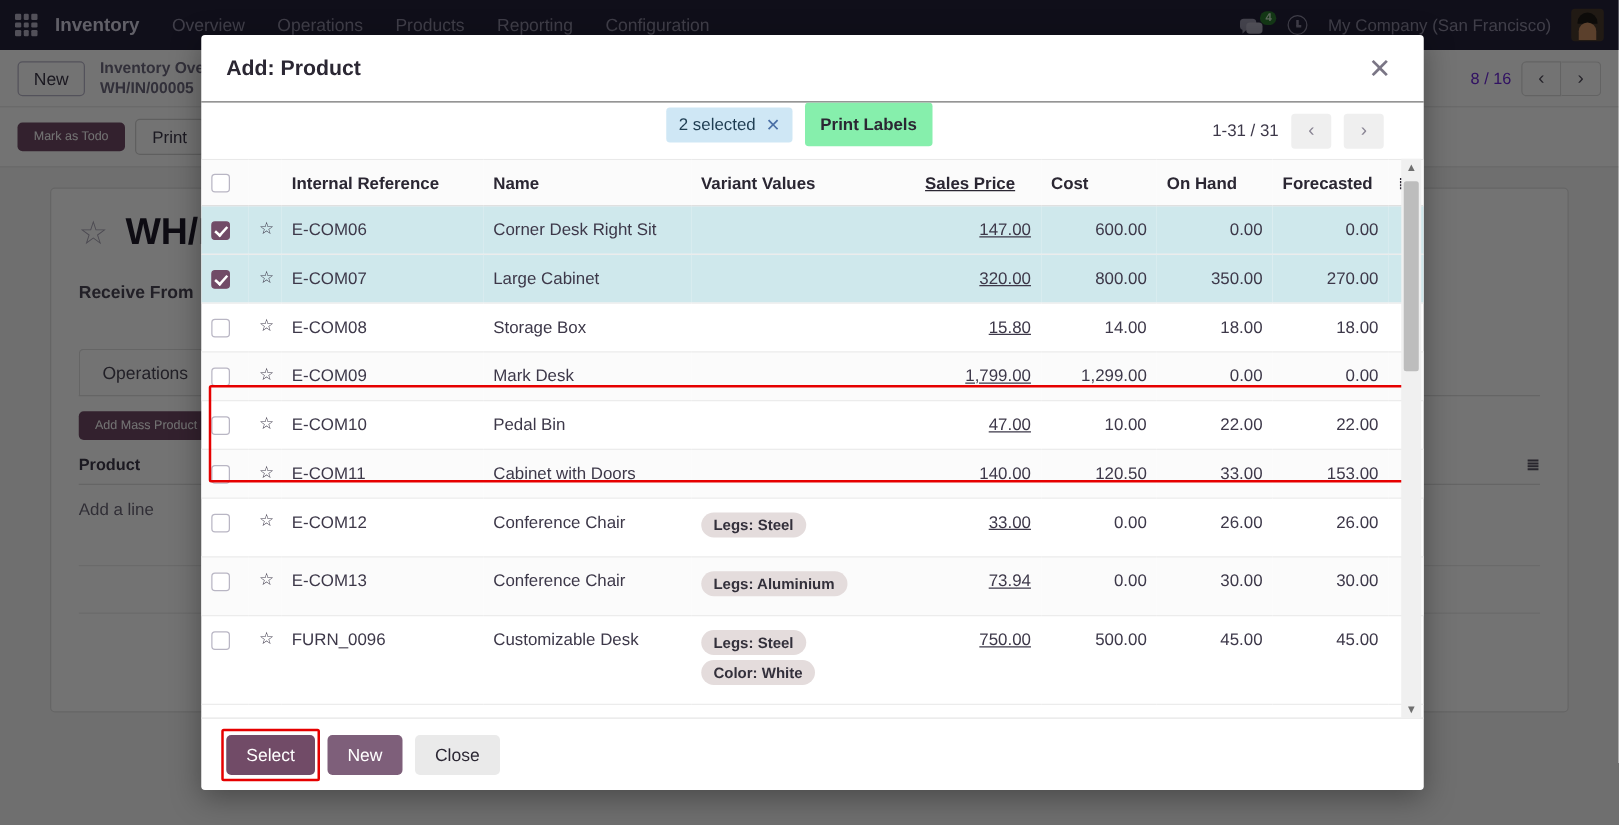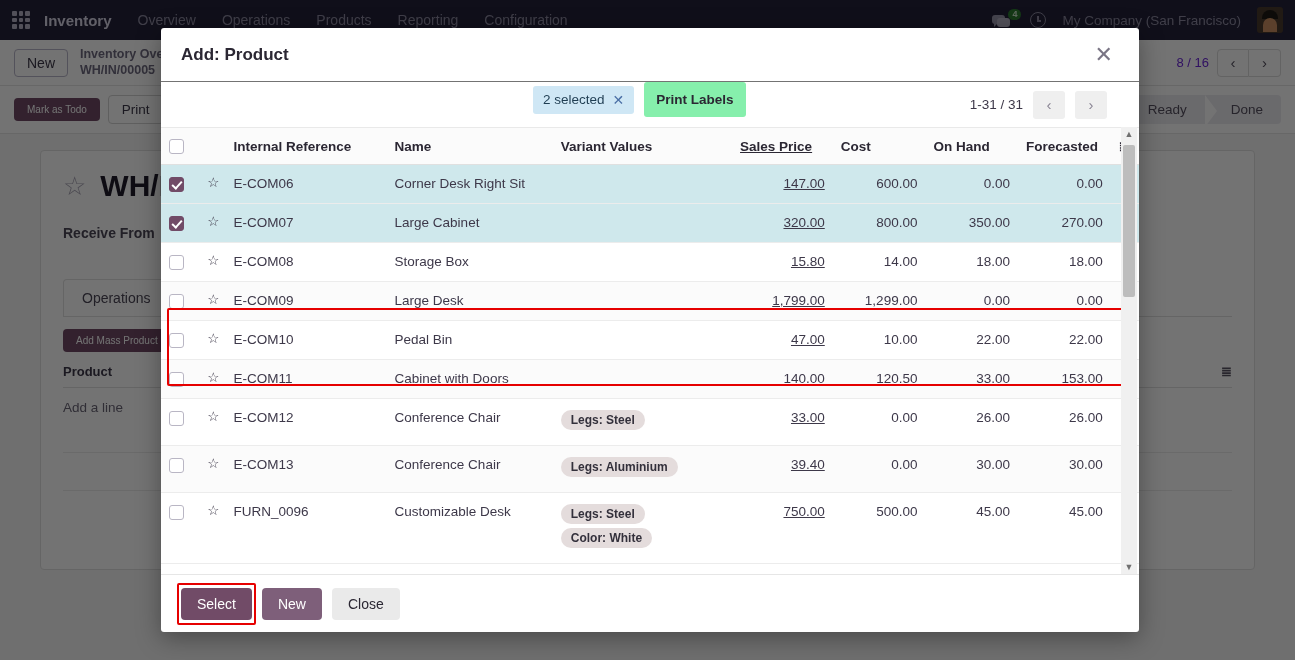--- a/index.html
+++ b/index.html
@@ -305,24 +305,20 @@
           <div class="pager-btns">
             <div class="pager-btn">‹</div>
             <div class="pager-btn">›</div>
           </div>
         </div>
       </div>
 
       <div class="bg-statusbar">
         <div class="btn-primary-bg">Mark as Todo</div>
         <div class="btn-secondary-bg">Print</div>
-        <div class="statusribbon">
-          <div class="ribbon-item">Ready</div>
-          <div class="ribbon-item">Done</div>
-        </div>
       </div>
 
       <div class="bg-sheet">
         <div class="sheet-title-row">
           <div class="star-big">☆</div>
           <div class="doc-title">WH/IN</div>
         </div>
         <div class="field-row">
           <div class="field-label">Receive From</div>
           <div class="field-value">W</div>
@@ -420,21 +416,21 @@
                 <td class="col-num-wide num">15.80</td>
                 <td class="col-num num">14.00</td>
                 <td class="col-num num bold">18.00</td>
                 <td class="col-num num">18.00</td>
                 <td></td>
               </tr>
               <tr class="row-alt">
                 <td class="col-cb"><span class="cb"></span></td>
                 <td class="col-star star-cell">☆</td>
                 <td class="col-ref">E-COM09</td>
-                <td class="col-name">Large Desk</td>
+                <td class="col-name">Mark Desk</td>
                 <td class="col-variant"></td>
                 <td class="col-num-wide num">1,799.00</td>
                 <td class="col-num num">1,299.00</td>
                 <td class="col-num num amber">0.00</td>
                 <td class="col-num num amber">0.00</td>
                 <td></td>
               </tr>
               <tr>
                 <td class="col-cb"><span class="cb"></span></td>
                 <td class="col-star star-cell">☆</td>
@@ -470,21 +466,21 @@
                 <td class="col-num num bold">26.00</td>
                 <td class="col-num num">26.00</td>
                 <td></td>
               </tr>
               <tr class="row-alt">
                 <td class="col-cb"><span class="cb"></span></td>
                 <td class="col-star star-cell">☆</td>
                 <td class="col-ref">E-COM13</td>
                 <td class="col-name">Conference Chair</td>
                 <td class="col-variant"><span class="tag">Legs: Aluminium</span><br></td>
-                <td class="col-num-wide num">39.40</td>
+                <td class="col-num-wide num">73.94</td>
                 <td class="col-num num">0.00</td>
                 <td class="col-num num bold">30.00</td>
                 <td class="col-num num">30.00</td>
                 <td></td>
               </tr>
               <tr>
                 <td class="col-cb"><span class="cb"></span></td>
                 <td class="col-star star-cell">☆</td>
                 <td class="col-ref">FURN_0096</td>
                 <td class="col-name">Customizable Desk</td>

